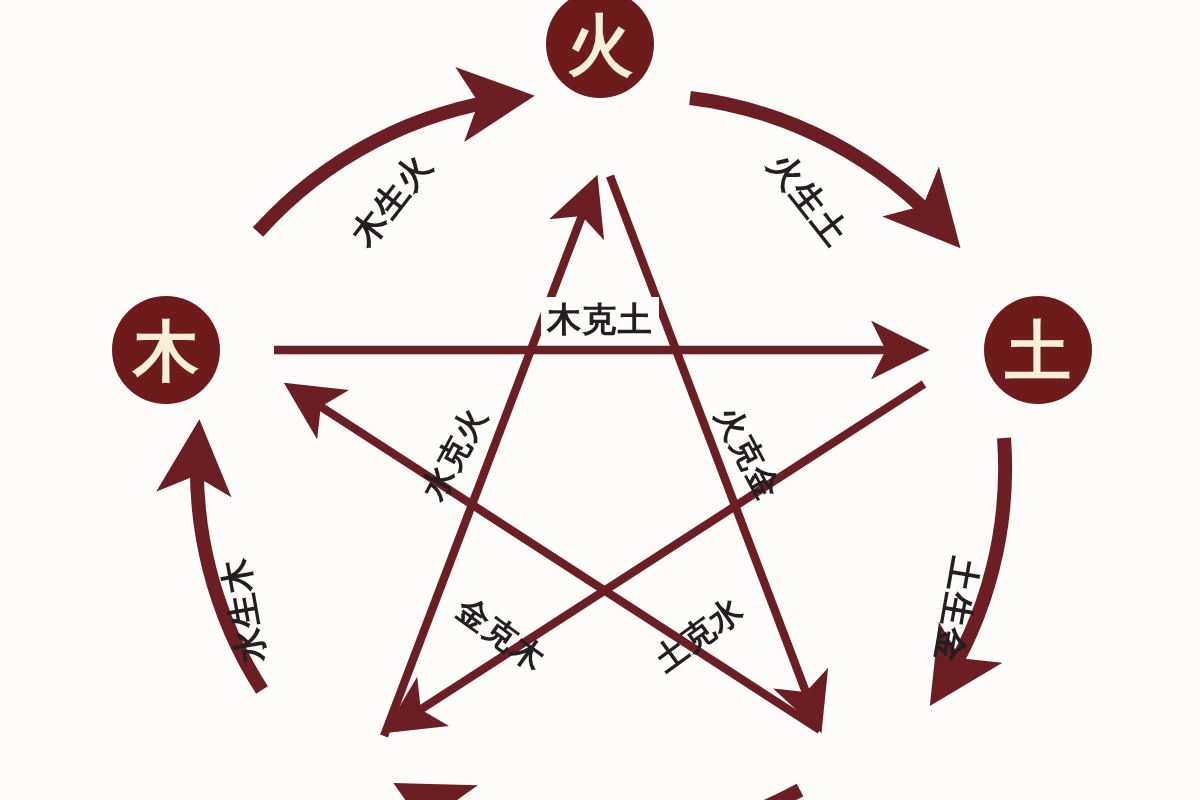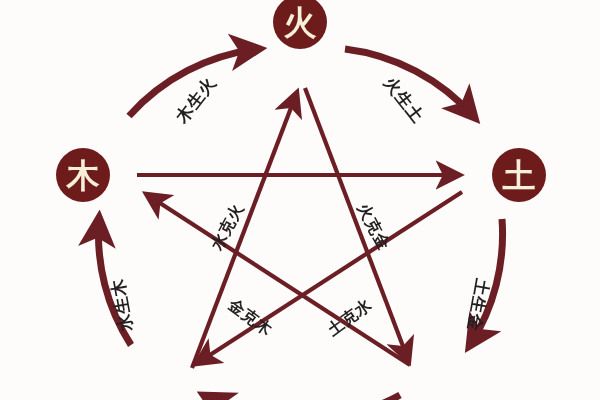--- a/index.html
+++ b/index.html
@@ -101,20 +101,21 @@
   </div>
 
   <div class="cycle-label" style="left:196px; top:100px; font-size:17px; transform:translate(-50%,-50%) rotate(-52deg);">木生火</div>
 
   <div class="cycle-label" style="left:404px; top:100px; font-size:17px; transform:translate(-50%,-50%) rotate(52deg);">火生土</div>
 
   <div class="cycle-label" style="left:478px; top:305px; font-size:17px; transform:translate(-50%,-50%) rotate(100deg);">土生金</div>
 
   <div class="cycle-label" style="left:122px; top:305px; font-size:17px; transform:translate(-50%,-50%) rotate(-100deg);">水生木</div>
 
+  <div class="cycle-label" style="left:300px; top:160px; font-size:17px; transform:translate(-50%,-50%) rotate(0deg); background:#fdfcfb; padding:0 3px;">木克土</div>
 
   <div class="cycle-label" style="left:228px; top:227px; font-size:16px; transform:translate(-50%,-50%) rotate(-62deg);">水克火</div>
 
   <div class="cycle-label" style="left:373px; top:227px; font-size:16px; transform:translate(-50%,-50%) rotate(62deg);">火克金</div>
 
   <div class="cycle-label" style="left:250px; top:318px; font-size:16px; transform:translate(-50%,-50%) rotate(36deg);">金克木</div>
 
   <div class="cycle-label" style="left:350px; top:318px; font-size:16px; transform:translate(-50%,-50%) rotate(-36deg);">土克水</div>
 
 </div>

